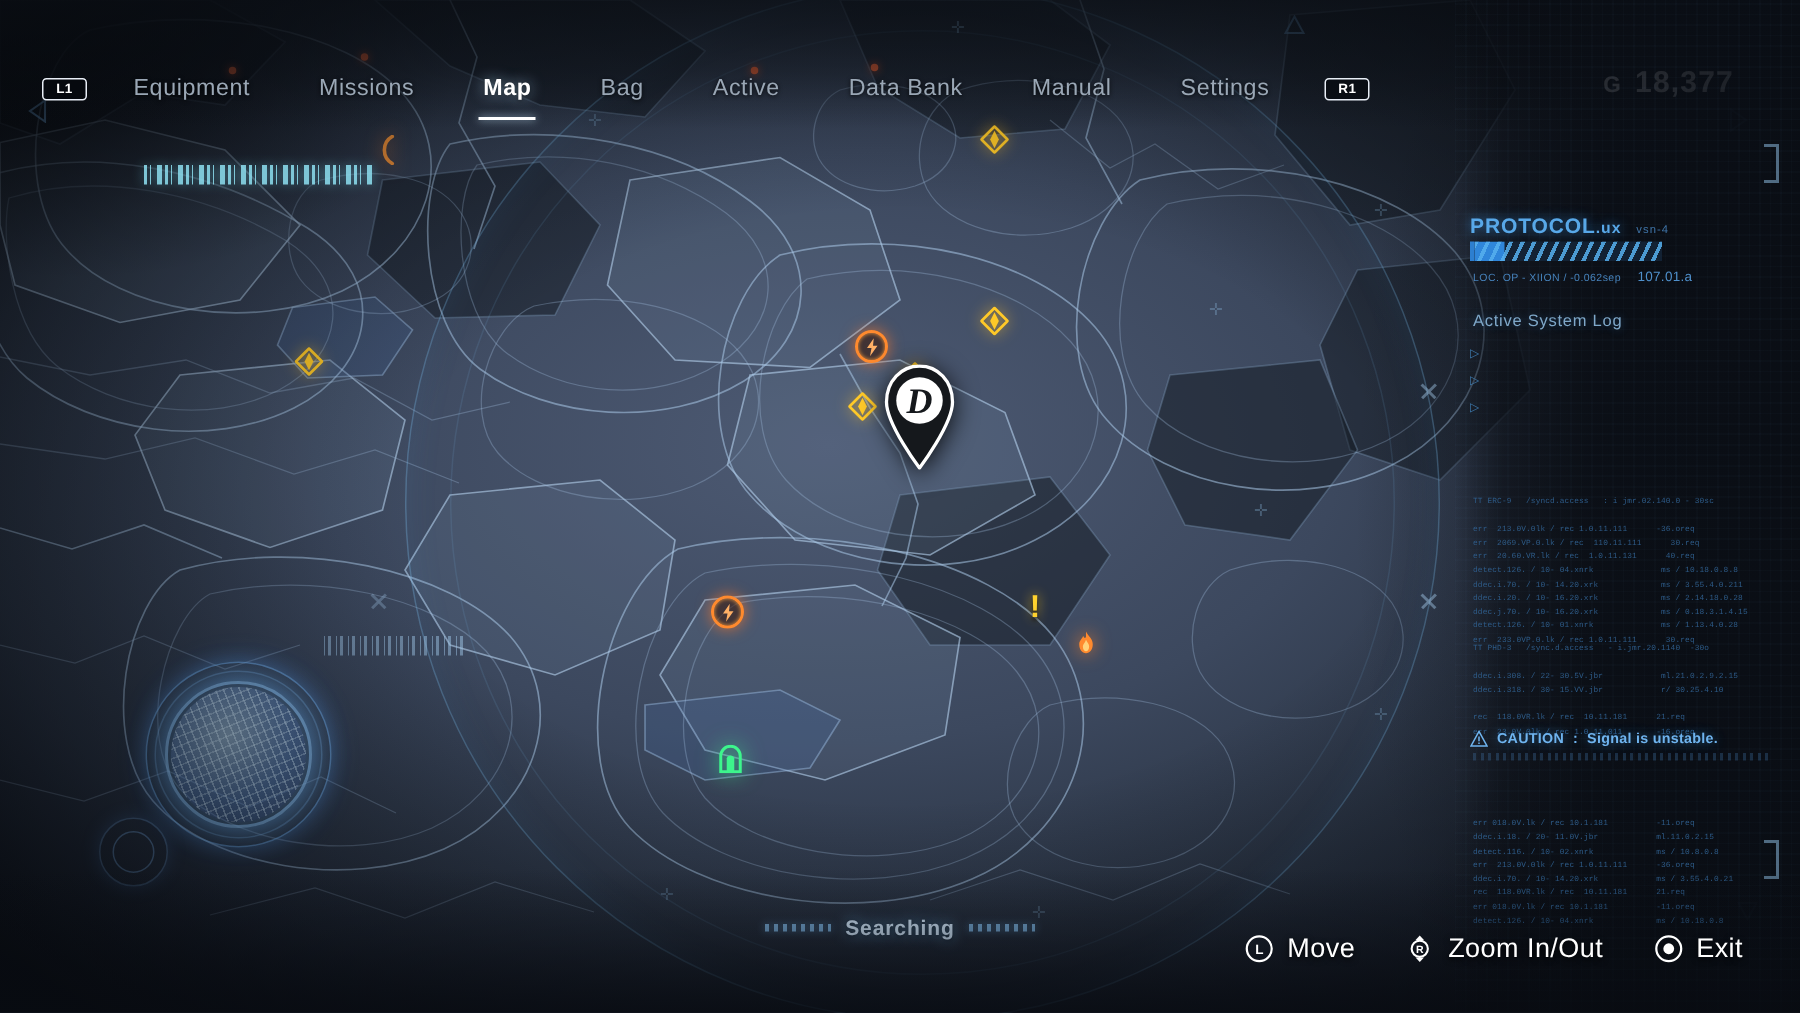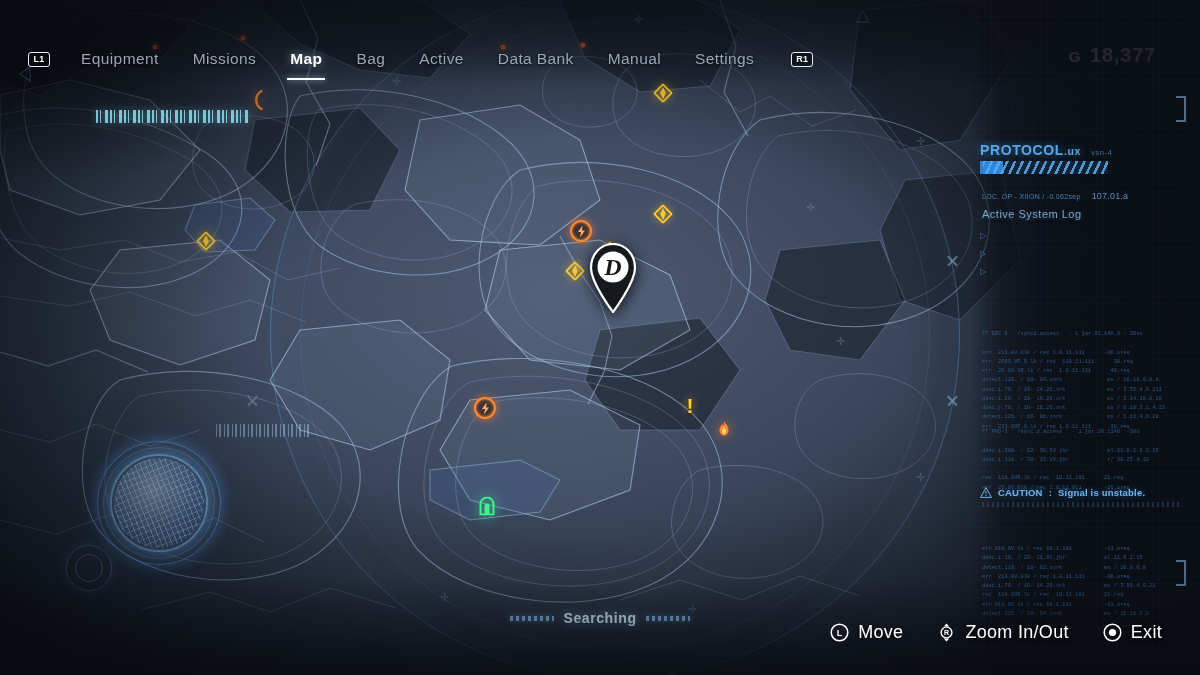--- a/index.html
+++ b/index.html
@@ -49,25 +49,25 @@
   .tick.dim { color:rgba(150,200,240,.3); }
   .corner-x { position:absolute; width:13px; height:13px; opacity:.55; }
   .corner-x:before, .corner-x:after { content:""; position:absolute; background:rgba(170,210,245,.85); }
   .corner-x:before { left:0; top:0; width:13px; height:1.5px; transform:rotate(45deg); transform-origin:center; }
   .corner-x:after  { left:0; top:0; width:13px; height:1.5px; transform:rotate(-45deg); transform-origin:center; }
 
   
   .topbar { position:absolute; left:0; top:0; width:1200px; height:86px;
     background:linear-gradient(180deg, rgba(10,14,20,.72) 0%, rgba(10,14,20,.40) 55%, rgba(10,14,20,0) 100%); }
   .nav { position:absolute; left:0; top:42px; width:1200px; height:34px; display:flex; align-items:center; }
-  .bumper { width:22px; height:15px; border:1.4px solid #e8eef6; border-radius:3px; background:rgba(5,8,13,.6);
+  .bumper { width:30px; height:15px; border:1.4px solid #e8eef6; border-radius:3px; background:rgba(5,8,13,.6);
     color:#ffffff; font-size:9px; font-weight:bold; display:flex; align-items:center; justify-content:center;
     letter-spacing:.3px; flex:none; }
   .bumper.l1 { margin-left:28px; }
-  .nav-items { display:flex; align-items:center; gap:0; margin-left:14px; }
+  .nav-items { display:flex; align-items:center; gap:12px; margin-left:14px; }
   .nav-item { position:relative; padding:0 17px; color:#9aa7b5; font-size:15.5px; letter-spacing:.4px;
     text-shadow:0 1px 3px rgba(0,0,0,.85); white-space:nowrap; }
   .nav-item.active { color:#ffffff; font-weight:bold; text-shadow:0 0 9px rgba(180,225,255,.65),0 1px 3px #000; }
   .nav-item.active:after { content:""; position:absolute; left:14px; right:14px; bottom:-12px; height:2px;
     background:#ffffff; box-shadow:0 0 6px rgba(200,235,255,.8); }
   .bumper.r1 { margin-left:20px; }
 
   
   .currency { position:absolute; right:44px; top:44px; display:flex; align-items:baseline; gap:9px;
     color:#fff; text-shadow:0 1px 4px rgba(0,0,0,.9); }
@@ -140,21 +140,21 @@
   .proto-head { position:absolute; left:0; top:142px; display:flex; align-items:baseline; gap:10px; }
   .proto-title { font-size:14px; font-weight:bold; color:#58a8e8; letter-spacing:.6px;
     text-shadow:0 0 8px rgba(60,150,230,.7); }
   .proto-title .ux { font-size:10.5px; }
   .proto-ver { font-size:7.5px; color:#3f74a8; letter-spacing:.7px; }
   .proto-bar { position:absolute; left:0; top:161px; width:128px; height:13px; background:rgba(22,40,62,.75);
     border-left:3px solid #2d7fd0; overflow:hidden; }
   .proto-bar .fill { position:absolute; left:0; top:0; bottom:0; width:20px; background:#2f86da; }
   .proto-bar .hatch { position:absolute; inset:0;
     background:repeating-linear-gradient(115deg, rgba(86,176,238,.85) 0 2.5px, transparent 2.5px 7px); }
-  .proto-meta { position:absolute; left:2px; top:191px; display:flex; align-items:baseline; gap:11px; }
+  .proto-meta { position:absolute; left:2px; top:179px; display:flex; align-items:baseline; gap:11px; }
   .proto-meta .a { font-size:7px; color:#4682bb; letter-spacing:.3px; }
   .proto-meta .b { font-size:9px; color:#4f90cc; letter-spacing:.2px; }
 
   .log-title { position:absolute; left:2px; top:208px; font-size:11px; color:#7fa8c9; letter-spacing:.5px;
     text-shadow:0 0 6px rgba(60,130,200,.4); }
   .log { position:absolute; left:0; top:232px; width:205px; }
   .log-row { margin-bottom:9px; }
   .log-l1 { display:flex; align-items:center; gap:5px; }
   .log-l1 .tri { color:#3e7aae; font-size:8px; line-height:1; }
   .log-l1 .t { font-size:9.5px; color:#8fb4d2; letter-spacing:.15px; }

